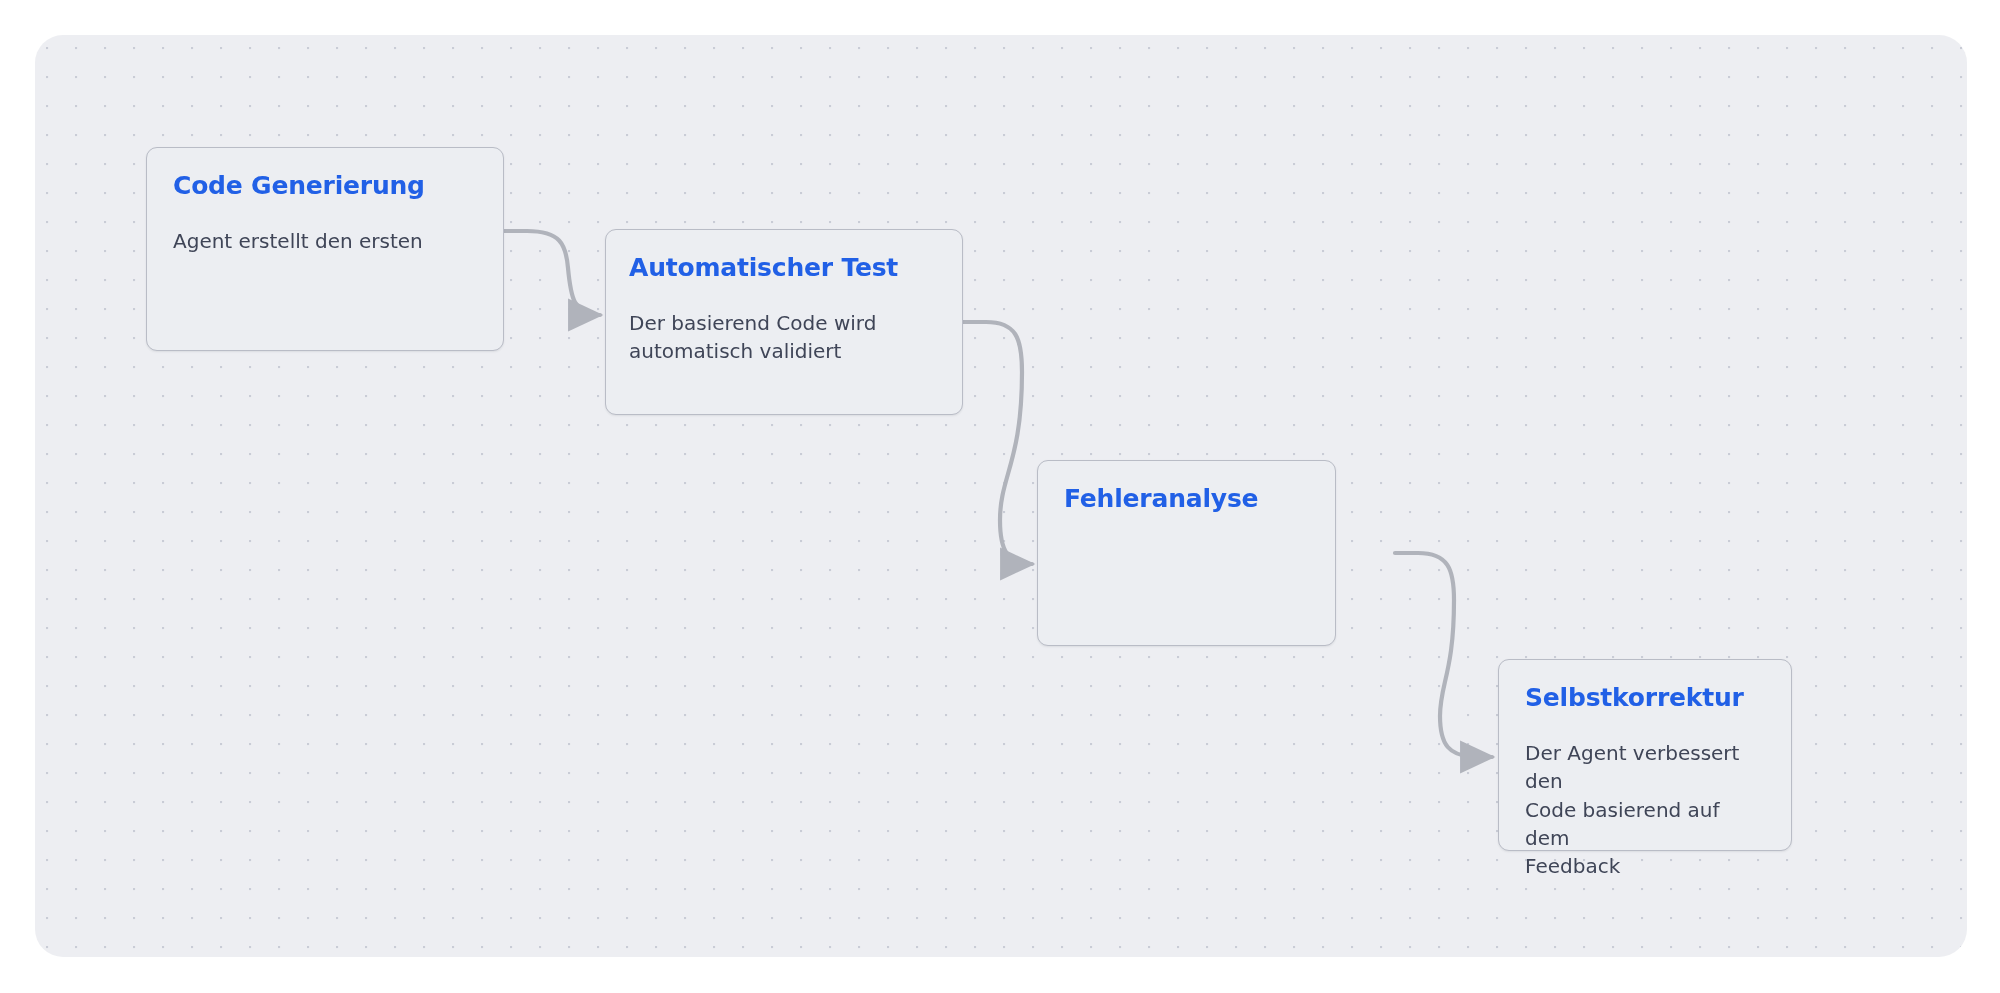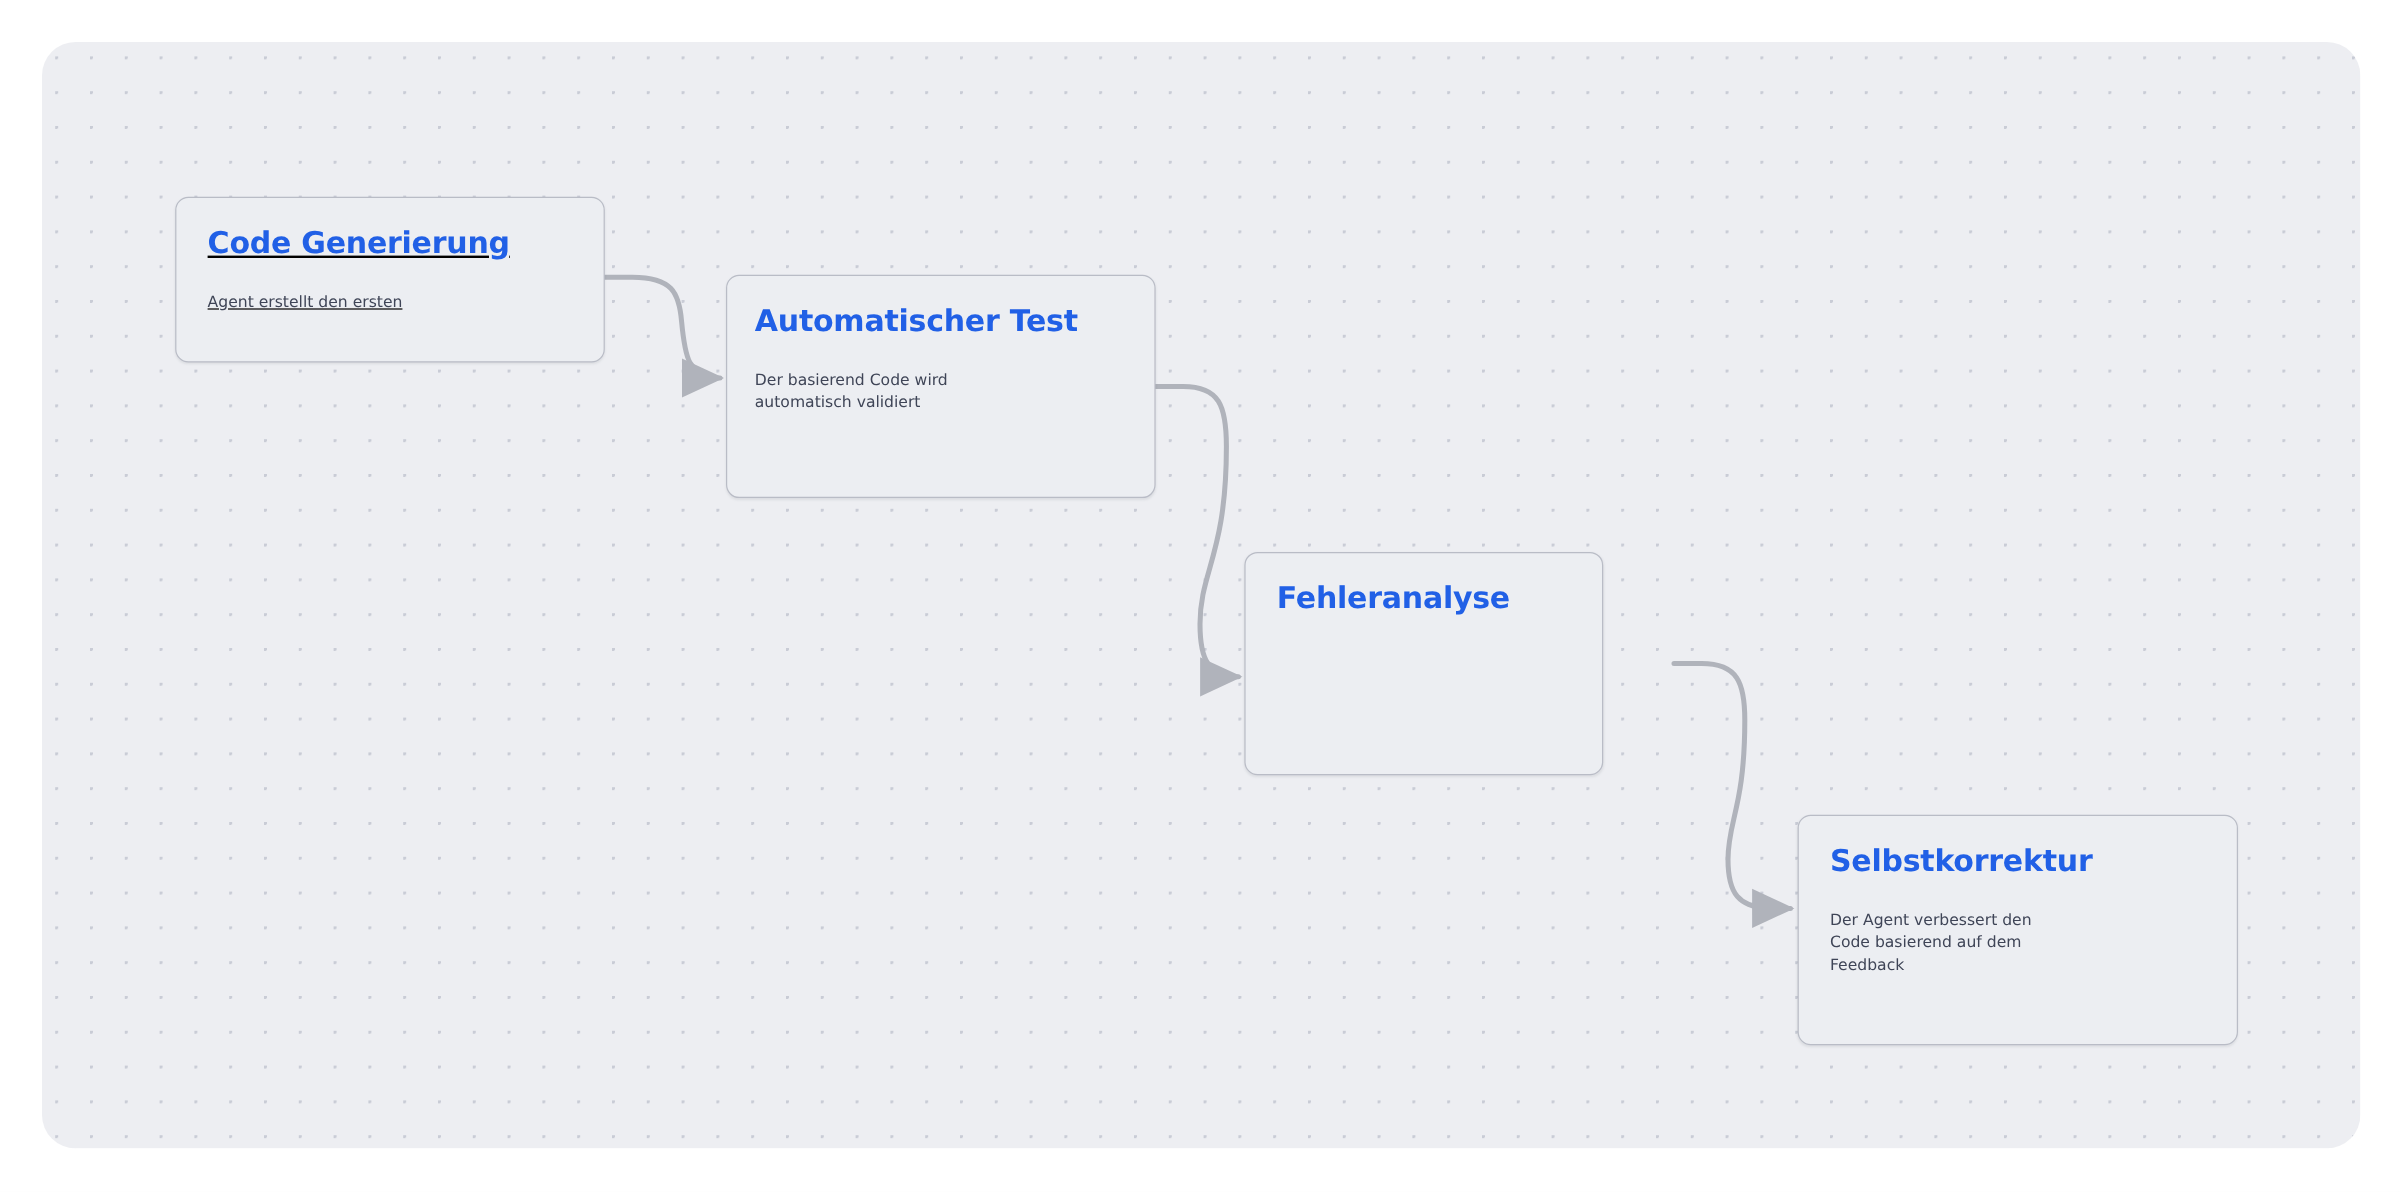--- a/index.html
+++ b/index.html
@@ -60,30 +60,30 @@
     color: #2160e6;
     font-size: 25px;
     font-weight: bold;
     line-height: 1.15;
     letter-spacing: -0.2px;
     margin: 0 0 26px 0;
     white-space: nowrap;
   }
   .card-desc {
     color: #3f4557;
-    font-size: 13px;
+    font-size: 20px;
     line-height: 1.42;
     margin: 0;
     max-width: 310px;
   }
 
-  #card-1 { left: 146px;  top: 164px; width: 358px; height: 138px; text-decoration: underline; }
+  #card-1 { left: 146px;  top: 147px; width: 358px; height: 204px; }
   #card-2 { left: 605px;  top: 229px; width: 358px; height: 186px; padding-left: 23px; }
   #card-3 { left: 1037px; top: 460px; width: 299px; height: 186px; }
-  #card-4 { left: 1498px; top: 659px; width: 367px; height: 192px; margin-top: 20px; }
+  #card-4 { left: 1498px; top: 659px; width: 294px; height: 192px; }
 </style>
 </head>
 <body>
 
 <div id="stage">
 
   <div id="canvas"></div>
 
   <svg id="edges" viewBox="0 0 2000 993" width="2000" height="993" xmlns="http://www.w3.org/2000/svg">
     <defs>

